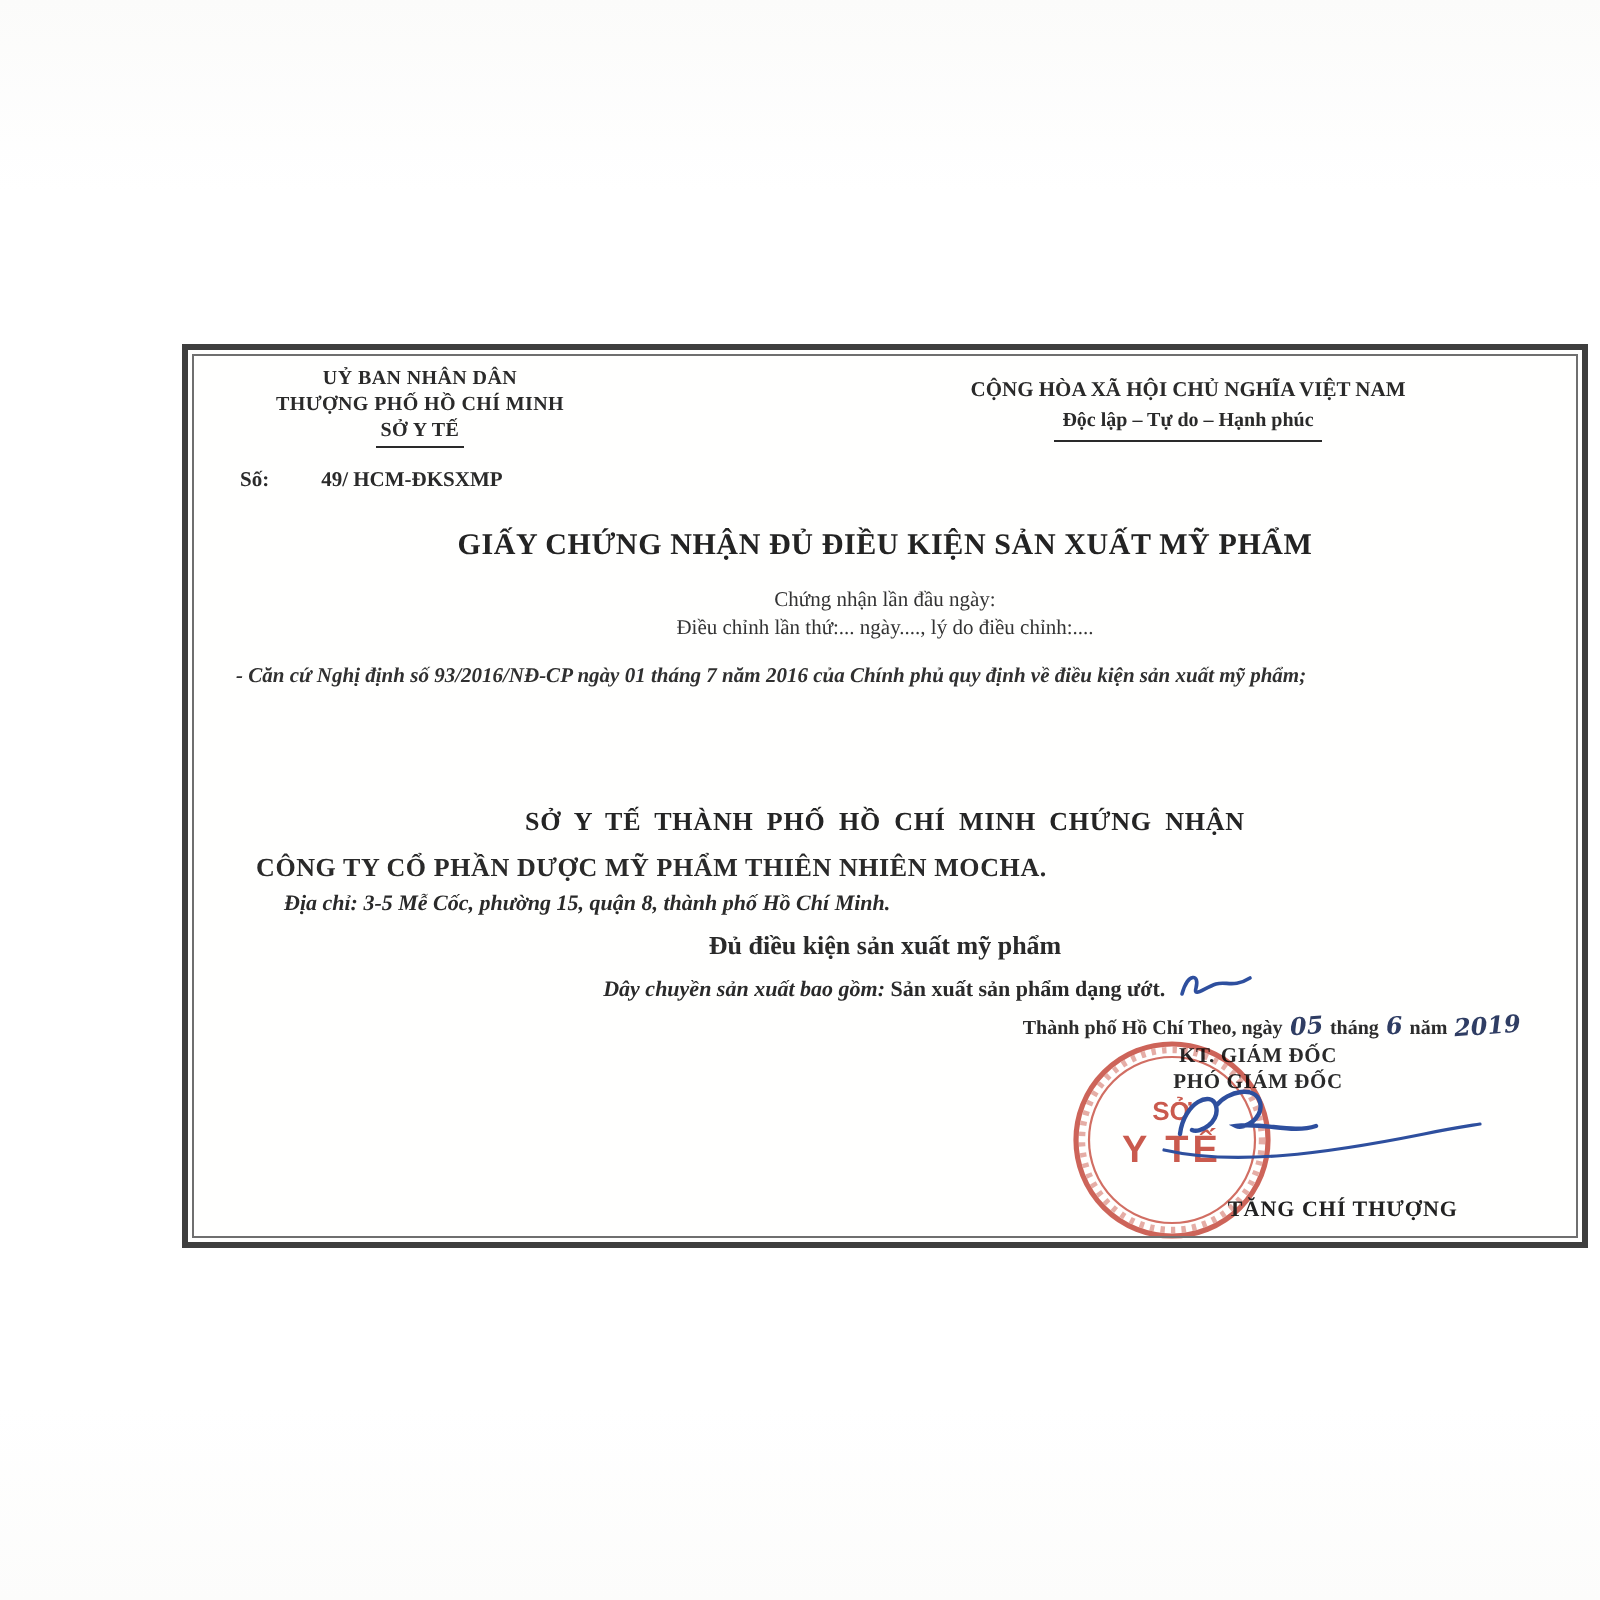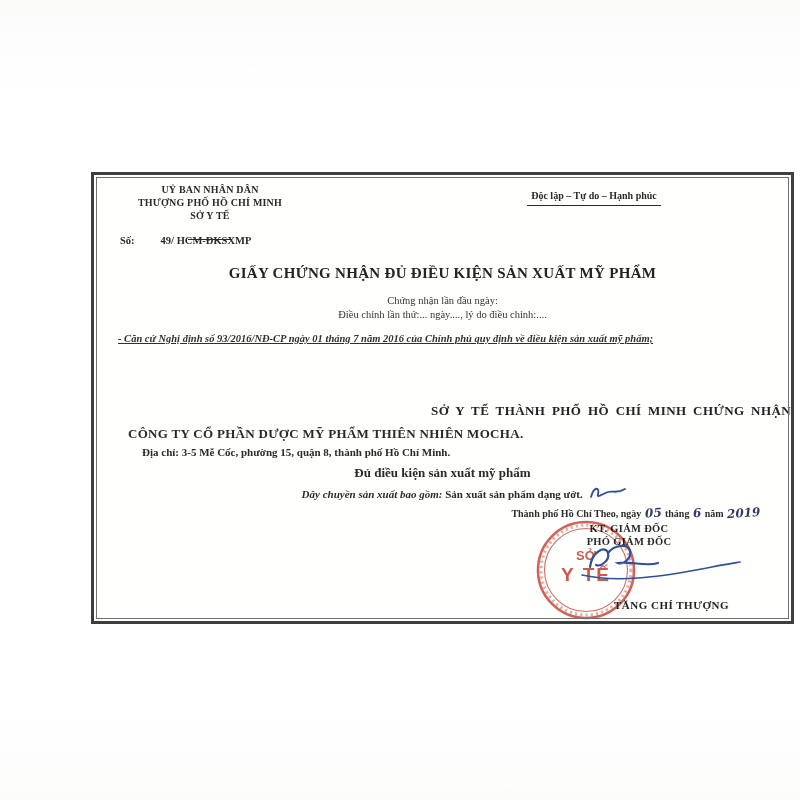--- a/index.html
+++ b/index.html
@@ -12,35 +12,35 @@
   }
   .photo{position:absolute;inset:0;background:linear-gradient(180deg,#fbfbfa 0%,#ffffff 12%,#ffffff 88%,#fcfcfb 100%);}
   .cert{
     position:absolute;left:91px;top:172px;width:703px;height:452px;
     box-sizing:border-box;border:3px solid #3e3e3e;background:#fffffe;
   }
   .cert::after{content:"";position:absolute;inset:2px;border:1px solid #6f6f6f;pointer-events:none;}
   .abs{position:absolute;}
   
   .hdr-left{left:16px;top:8px;width:200px;text-align:center;font-size:10px;font-weight:bold;line-height:13px;letter-spacing:.2px;}
-  .hdr-left .dept{display:inline-block;border-bottom:1.5px solid #2a2a2a;padding:0 2px 17px;}
+  .hdr-left .dept{display:inline-block;border-bottom:1.5px solid #2a2a2a;padding:0 2px 1px;}
   .num-row{left:26px;top:60px;font-size:10.5px;font-weight:bold;}
   .num-row .num-val{margin-left:26px;}
   .hdr-right{left:350px;top:13px;width:300px;text-align:center;font-size:10.5px;font-weight:bold;line-height:15px;}
   .hdr-right .motto{display:inline-block;border-bottom:1.5px solid #2a2a2a;padding:0 4px 2px;font-size:10px;}
   
   .title{left:0;top:90px;width:100%;text-align:center;font-size:15px;font-weight:bold;letter-spacing:.3px;color:#232323;}
   .subs{left:0;top:119px;width:100%;text-align:center;font-size:10.5px;line-height:13.5px;color:#333;}
   
   .recitals{left:24px;top:157px;width:622px;font-size:10.5px;font-style:italic;font-weight:600;line-height:13.5px;color:#303030;}
-  .recitals p{margin:0 0 .5px 0;text-decoration:underline;}
+  .recitals p{margin:0 0 .5px 0;}
   
-  .certify{left:0;top:228px;width:100%;text-align:right;font-size:13px;font-weight:bold;letter-spacing:.4px;word-spacing:3px;color:#242424;}
+  .certify{left:0;top:228px;width:100%;text-align:center;font-size:13px;font-weight:bold;letter-spacing:.4px;word-spacing:3px;color:#242424;}
   .company{left:34px;top:251px;font-size:13px;font-weight:bold;letter-spacing:.3px;}
-  .address{left:48px;top:271px;font-size:11px;font-weight:bold;}
+  .address{left:48px;top:271px;font-size:11px;font-weight:bold;font-style:italic;}
   .elig{left:0;top:290px;width:100%;text-align:center;font-size:13px;font-weight:bold;}
   .prodline{left:0;top:307px;width:100%;text-align:center;font-size:11px;}
   .prodline .lbl{font-style:italic;font-weight:600;margin-left:44px;}
   .prodline .val{font-weight:bold;}
   .prodline svg{vertical-align:-4px;margin-left:2px;}
   
   .date-line{left:400px;top:331px;width:285px;text-align:center;font-size:10px;font-weight:600;color:#2c2c2c;}
   .hand{display:inline-block;font-family:"DejaVu Serif",serif;font-style:italic;font-size:12px;color:#2f3d63;transform:rotate(-4deg);margin:0 1px;}
   .kt{left:455px;top:348px;width:160px;text-align:center;font-size:10.5px;font-weight:bold;letter-spacing:.3px;}
   .deputy{left:455px;top:361px;width:160px;text-align:center;font-size:10.5px;font-weight:bold;letter-spacing:.3px;}
@@ -59,20 +59,21 @@
       <div>UỶ BAN NHÂN DÂN</div>
       <div>THƯỢNG PHỐ HỒ CHÍ MINH</div>
       <div><span class="dept">SỞ Y TẾ</span></div>
     </div>
 
     <div class="abs num-row">
       <span>Số:</span><span class="num-val">49/ HCM-ĐKSXMP</span>
     </div>
 
     <div class="abs hdr-right">
+      <div>CỘNG HÒA XÃ HỘI CHỦ NGHĨA VIỆT NAM</div>
       <div><span class="motto">Độc lập – Tự do – Hạnh phúc</span></div>
     </div>
 
     <div class="abs subs">
       <div>Chứng nhận lần đầu ngày:</div>
       <div>Điều chỉnh lần thứ:... ngày...., lý do điều chỉnh:....</div>
     </div>
     <div class="abs title">GIẤY CHỨNG NHẬN ĐỦ ĐIỀU KIỆN SẢN XUẤT MỸ PHẨM</div>
 
     <div class="abs recitals">

